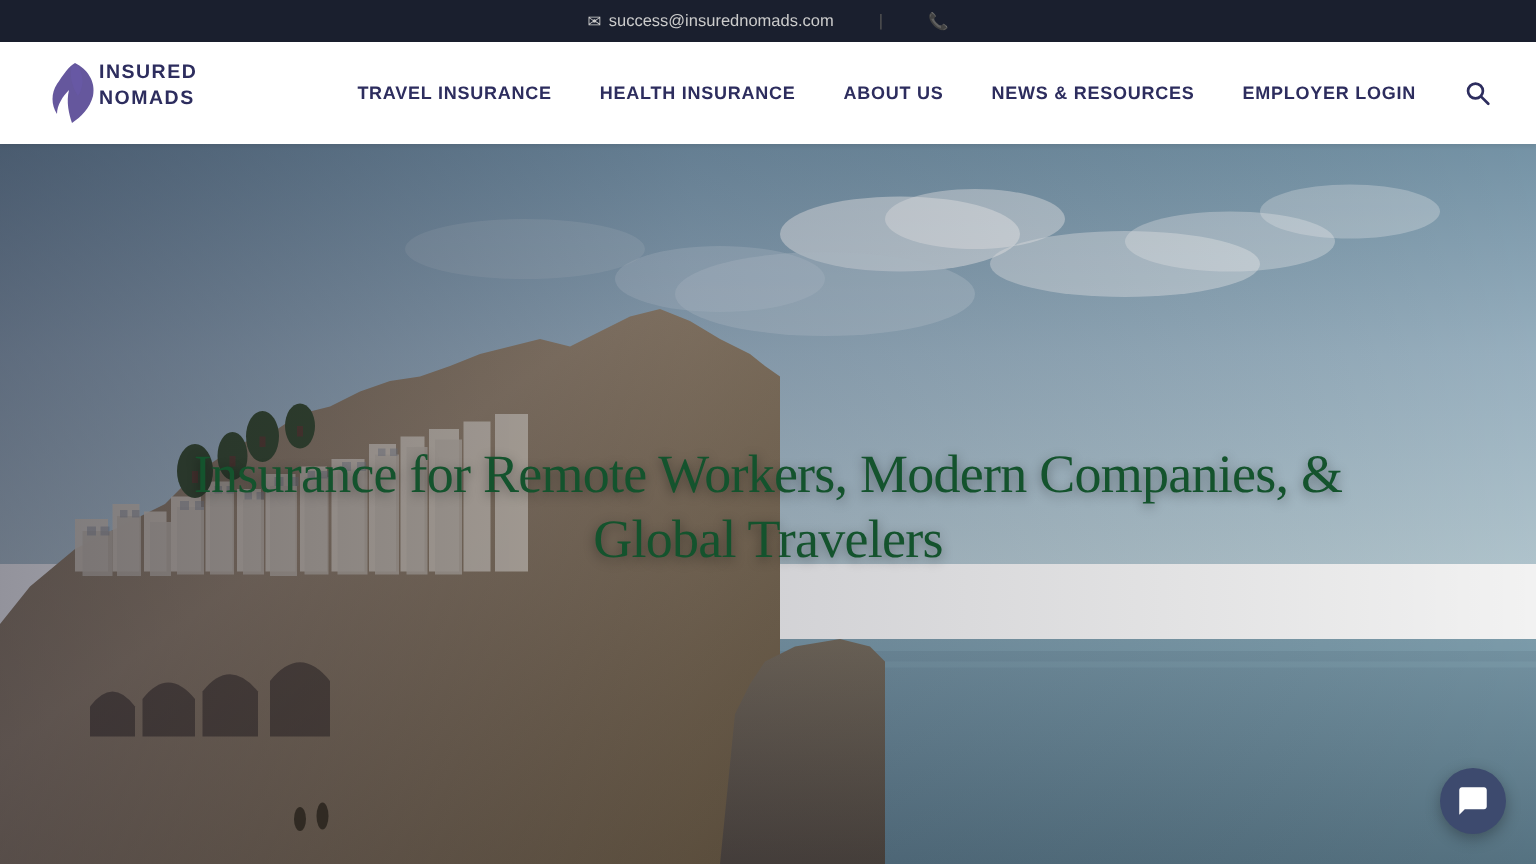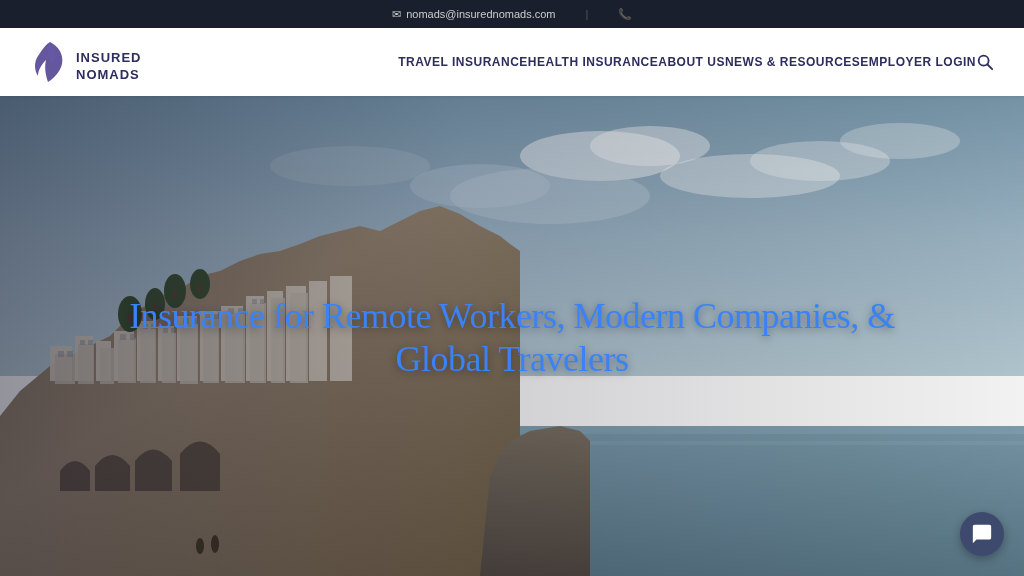--- a/index.html
+++ b/index.html
@@ -37,39 +37,39 @@
       display: flex;
       align-items: center;
       justify-content: space-between;
       padding: 0 30px;
       box-shadow: 0 1px 3px rgba(0,0,0,0.08);
       position: relative;
       z-index: 10;
     }
     #logo-area {
       display: flex;
-      align-items: flex-end;
-      gap: 10px;
+      align-items: flex-start;
     }
     .logo-icon {
       width: 36px;
       height: 44px;
     }
     .logo-text {
       font-family: Arial, sans-serif;
       font-size: 13px;
       font-weight: bold;
       color: #2d2d5e;
       text-transform: uppercase;
       line-height: 1.3;
       letter-spacing: 1px;
     }
     #nav {
       display: flex;
       align-items: center;
+      gap: 32px;
     }
     .nav-item {
       font-family: Arial, sans-serif;
       font-size: 12px;
       font-weight: 600;
       color: #2d2d5e;
       text-transform: uppercase;
       letter-spacing: 0.5px;
       cursor: pointer;
       white-space: nowrap;
@@ -111,21 +111,21 @@
       bottom: 38%;
       left: 0;
       right: 0;
       text-align: center;
       padding: 0 80px;
     }
     #hero-title {
       font-family: Georgia, 'Times New Roman', serif;
       font-size: 36px;
       font-weight: normal;
-      color: #3b82f6;
+      color: #14532d;
       line-height: 1.2;
       text-shadow: 0 2px 8px rgba(0,0,0,0.4);
       margin-bottom: 12px;
       letter-spacing: -0.5px;
     }
     #hero-subtitle {
       font-family: Arial, sans-serif;
       font-size: 13px;
       color: rgba(255,255,255,0.9);
       letter-spacing: 0.5px;
@@ -152,21 +152,21 @@
       height: 22px;
       fill: white;
     }
   </style>
 </head>
 <body>
 
 <div id="top-bar">
   <div class="top-bar-item">
     <span class="icon-char">✉</span>
-    <span>nomads@insurednomads.com</span>
+    <span>success@insurednomads.com</span>
   </div>
   <span class="divider">|</span>
   <div class="top-bar-item">
     <span class="icon-char">📞</span>
   </div>
 </div>
 
 <div id="header">
   <div id="logo-area">
 

